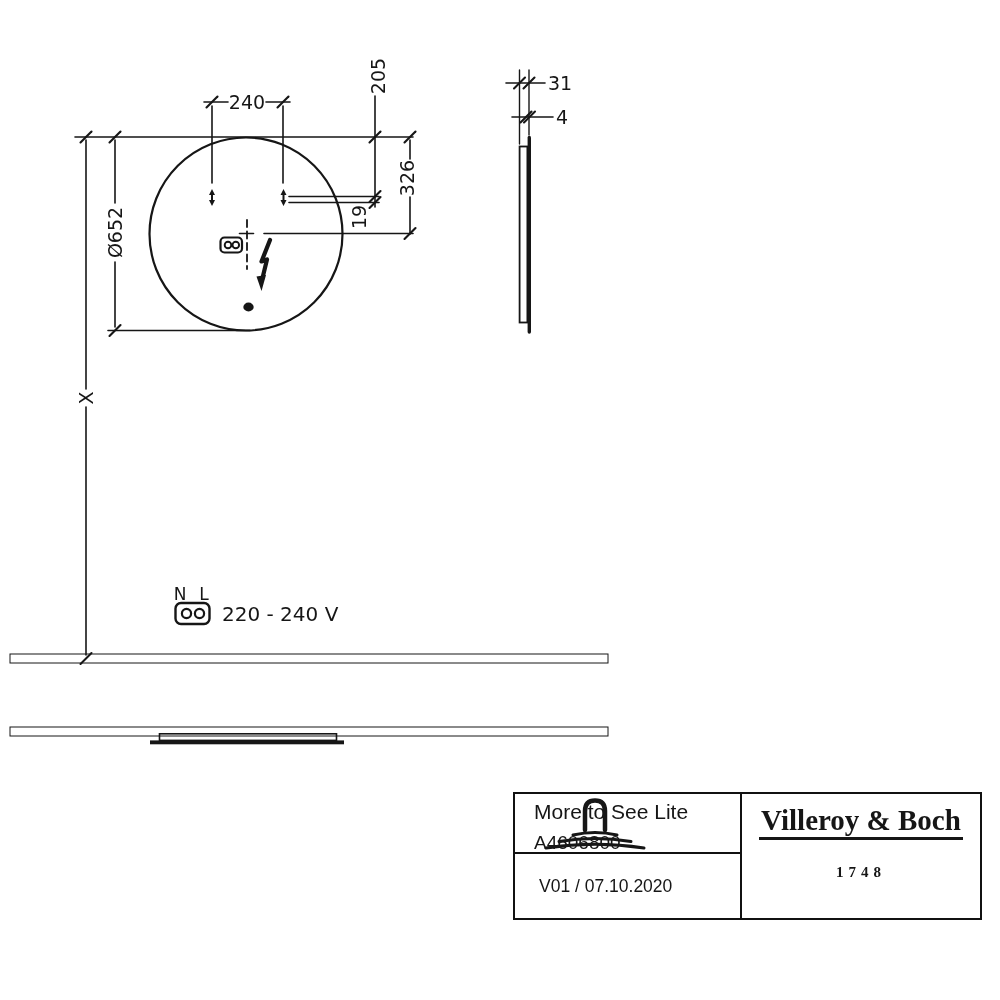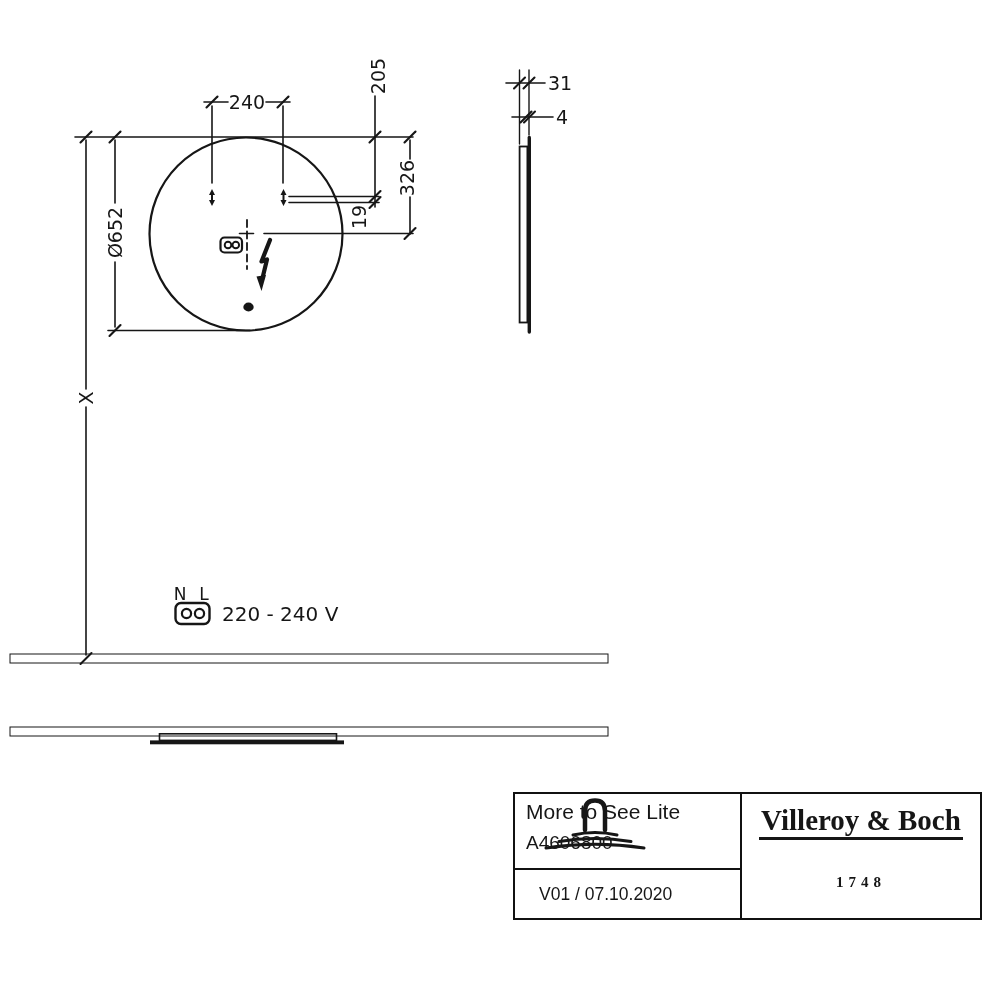--- a/index.html
+++ b/index.html
@@ -13,29 +13,29 @@
   .tk{stroke-width:2.1;}
   .shape{stroke-width:2.2;}
   .dimtxt{font-family:"DejaVu Sans",sans-serif;font-size:19px;fill:#161616;stroke:none;}
   .smalltxt{font-family:"DejaVu Sans",sans-serif;font-size:17px;fill:#161616;stroke:none;}
   .volttxt{font-family:"DejaVu Sans",sans-serif;font-size:20px;fill:#161616;stroke:none;}
   .fillink{fill:#161616;stroke:none;}
   
   .tblock{position:absolute;left:513px;top:792px;width:469px;height:128px;
           border:2.5px solid #111;display:flex;box-sizing:border-box;background:#fff;}
   .tb-left{width:227px;border-right:2.5px solid #111;display:flex;flex-direction:column;box-sizing:border-box;}
-  .tb-cell-top{height:76px;border-bottom:2.5px solid #111;padding:6px 0 0 11px;box-sizing:border-box;}
+  .tb-cell-top{height:60px;border-bottom:2.5px solid #111;padding:6px 0 0 19px;box-sizing:border-box;}
   .tb-cell-bottom{flex:1;display:flex;align-items:center;padding-left:24px;box-sizing:border-box;}
   .tb-product{font-size:21px;line-height:1.15;}
   .tb-article{font-size:19px;margin-top:8px;}
   .tb-version{font-size:17.5px;}
   .tb-right{flex:1;display:flex;flex-direction:column;align-items:center;justify-content:flex-start;padding-top:8px;box-sizing:border-box;gap:21px;}
   .vb-word{font-family:"Liberation Serif",serif;font-weight:bold;font-size:29px;line-height:1.0;
            border-bottom:3px solid #161616;padding:0 2px 2px 2px;margin-top:4px;white-space:nowrap;}
-  .vb-year{font-family:"Liberation Serif",serif;font-weight:bold;font-size:15px;letter-spacing:5px;margin-top:13px;}
+  .vb-year{font-family:"Liberation Serif",serif;font-weight:bold;font-size:15px;letter-spacing:5px;margin-top:3px;}
 </style>
 </head>
 <body>
 
 <div class="stage">
 
 <svg width="1000" height="780" viewBox="0 0 1000 780">
   <defs>
     <pattern id="bricksA" patternUnits="userSpaceOnUse" x="10" y="654" width="64" height="9">
       <rect x="1.2" y="0.65" width="61.5" height="3.3" fill="#fff" stroke-width="1.3"></rect>

